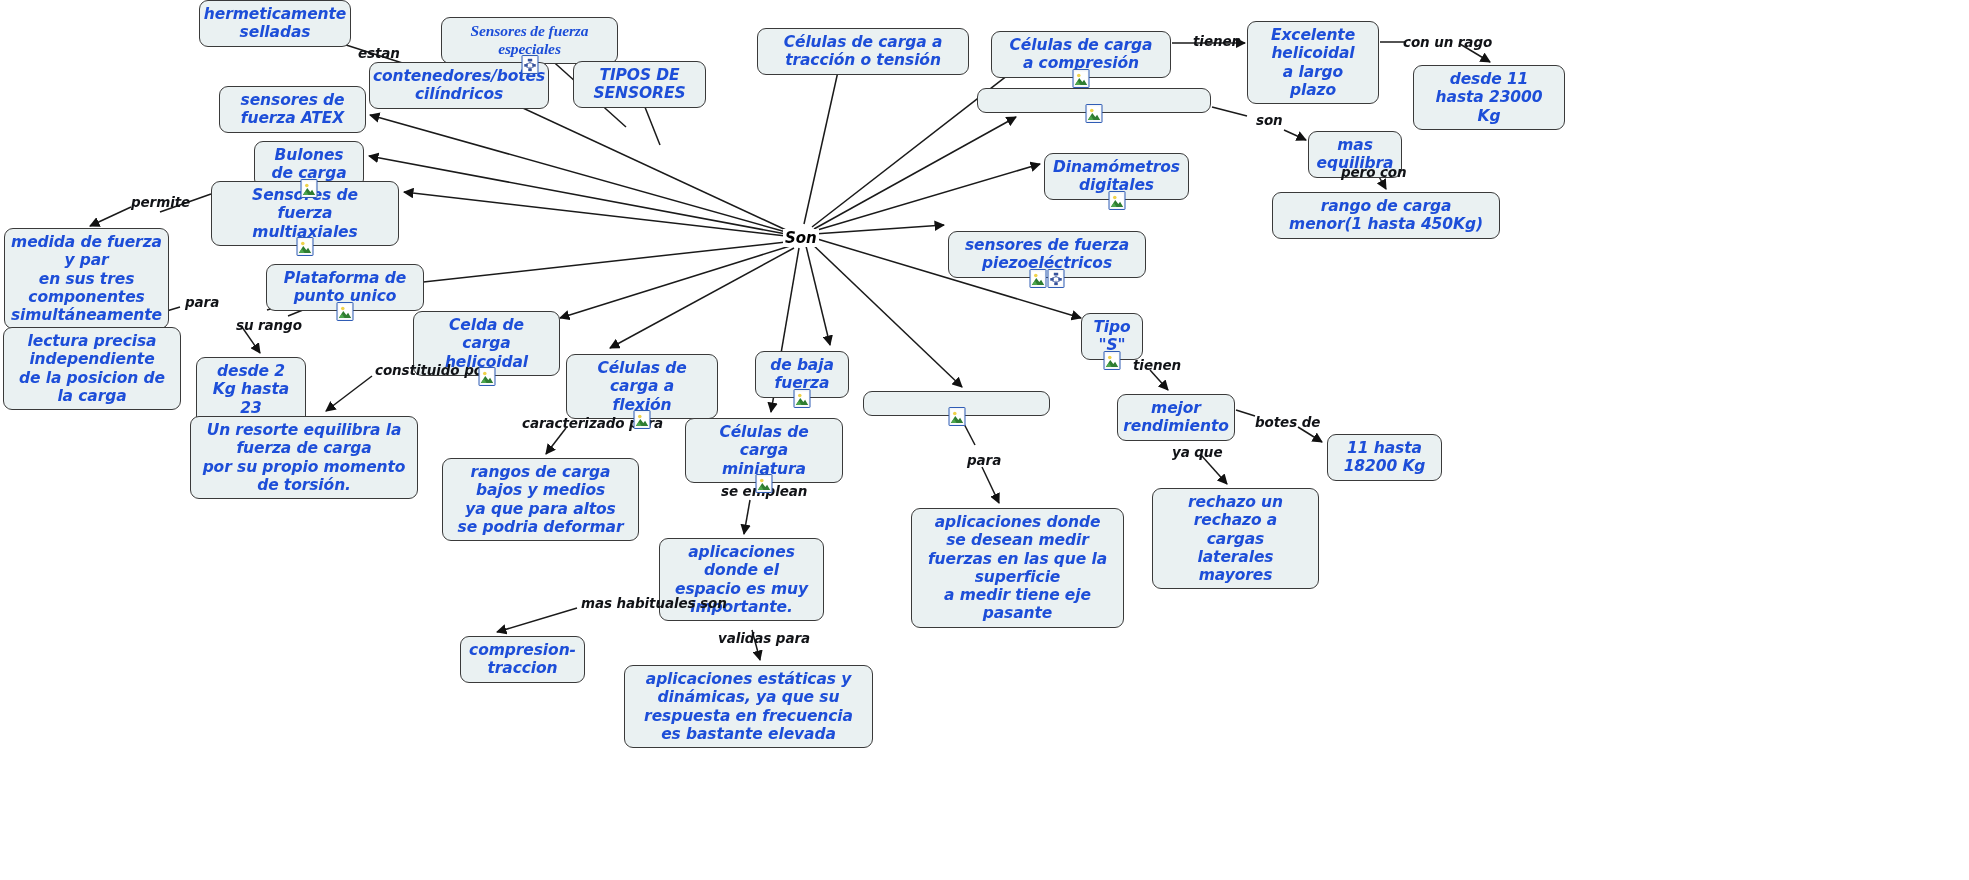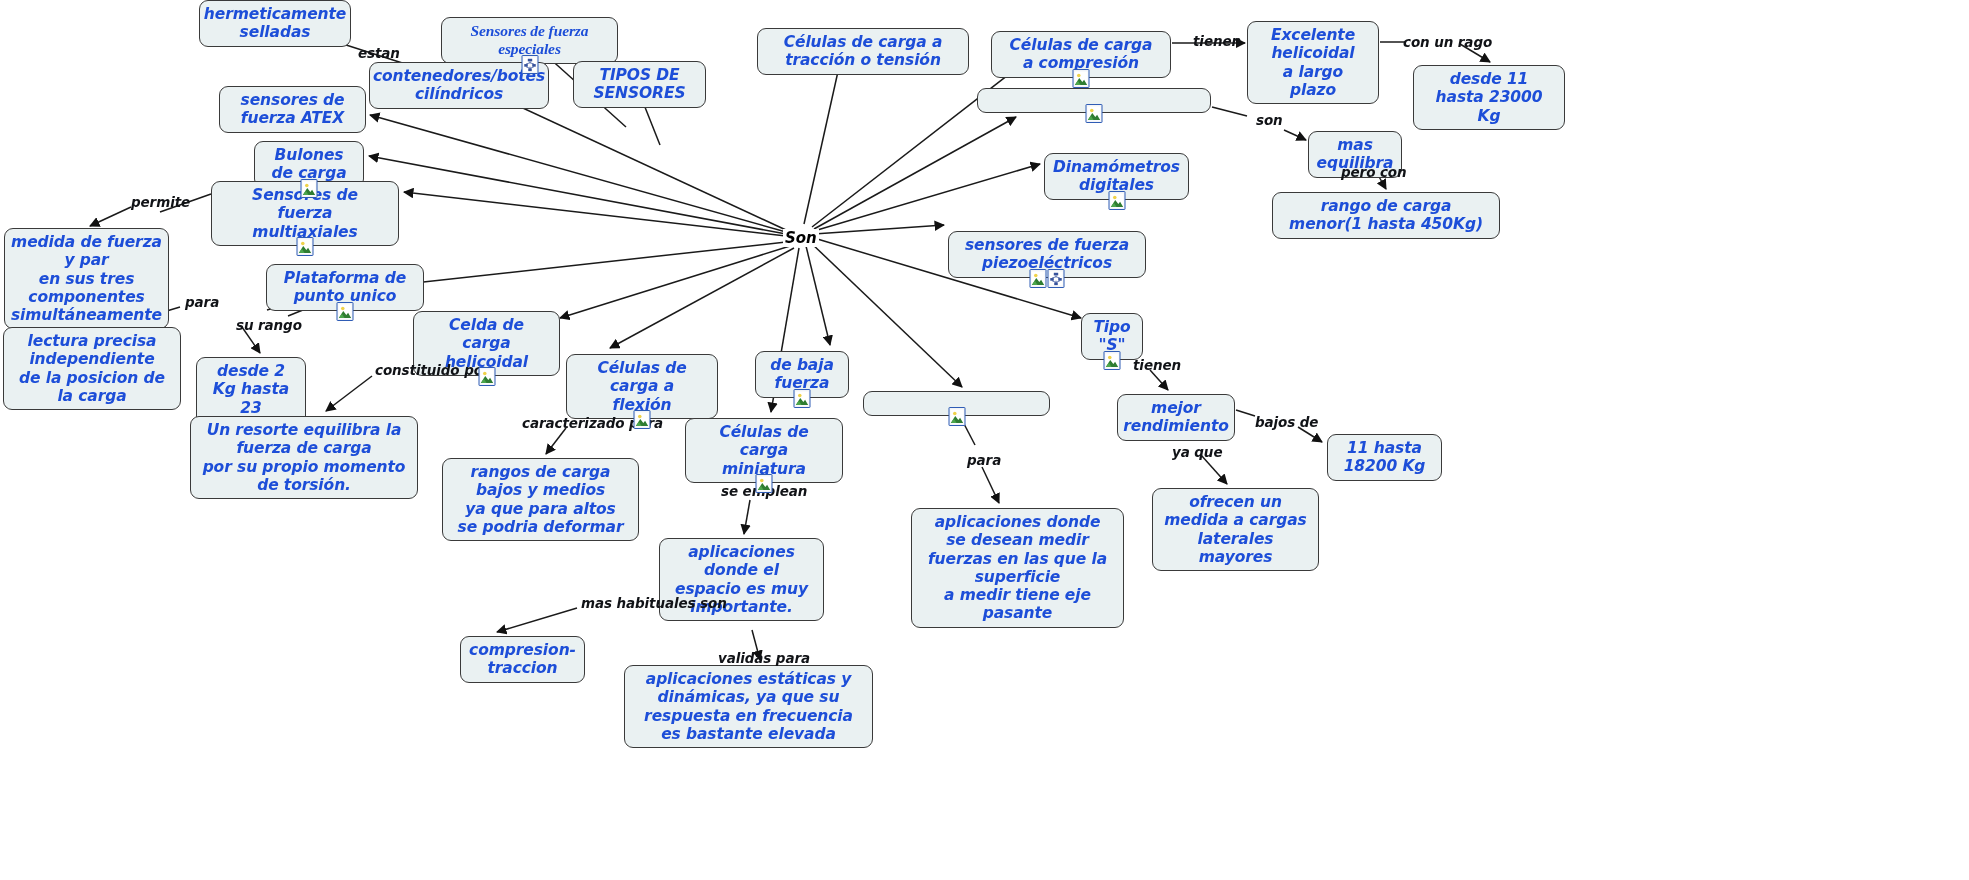--- a/index.html
+++ b/index.html
@@ -268,37 +268,37 @@
               <path d="M8.5 6 L8.5 8 M4 9 L8.5 7.5 M13 9 L8.5 7.5 M8.5 12 L8.5 14 M4 12 L8.5 14 M13 12 L8.5 14" stroke="#36529c" stroke-width="0.9" fill="none"></path>
             </svg></span></div></div>
       <div class="node" style="left: 1081px; top: 313px; width: 62px; min-height: 25px;"><span>Tipo "S"</span><div class="badges"><span class="badge"><svg viewBox="0 0 17 19">
               <rect x="1" y="1.5" width="15" height="16" fill="#ffffff"></rect>
               <circle cx="6" cy="6" r="2" fill="#f0d24a"></circle>
               <path d="M1.5 17 L6.5 9 L10 13.5 L12 11 L15.5 17 Z" fill="#2f7d32"></path>
               <path d="M1.5 17 L5 12 L8 17 Z" fill="#4ca64c"></path>
             </svg></span></div></div>
       <div class="node" style="left: 1117px; top: 394px; width: 118px; min-height: 25px;"><span>mejor rendimiento</span></div>
       <div class="node" style="left: 1327px; top: 434px; width: 115px; min-height: 25px;"><span>11 hasta 18200 Kg</span></div>
-      <div class="node" style="left: 1152px; top: 488px; width: 167px; min-height: 41px;"><span>ofrecen un medida a cargas
+      <div class="node" style="left: 1152px; top: 488px; width: 167px; min-height: 41px;"><span>rechazo un rechazo a cargas
 laterales mayores</span></div>
     </div>
   <div id="labels-layer">
       <div class="elabel" style="left: 131px; top: 194px;">permite</div>
       <div class="elabel" style="left: 185px; top: 294px;">para</div>
       <div class="elabel" style="left: 236px; top: 317px;">su rango</div>
       <div class="elabel" style="left: 375px; top: 362px;">constituido por</div>
       <div class="elabel" style="left: 522px; top: 415px;">caracterizado para</div>
       <div class="elabel" style="left: 721px; top: 483px;">se emplean</div>
       <div class="elabel" style="left: 581px; top: 595px;">mas habituales son</div>
-      <div class="elabel" style="left: 718px; top: 650px;">validas para</div>
+      <div class="elabel" style="left: 718px; top: 630px;">validas para</div>
       <div class="elabel" style="left: 967px; top: 452px;">para</div>
       <div class="elabel" style="left: 1193px; top: 33px;">tienen</div>
       <div class="elabel" style="left: 1403px; top: 34px;">con un rago</div>
       <div class="elabel" style="left: 1256px; top: 112px;">son</div>
       <div class="elabel" style="left: 1341px; top: 164px;">pero con</div>
       <div class="elabel" style="left: 1133px; top: 357px;">tienen</div>
-      <div class="elabel" style="left: 1255px; top: 414px;">bajos de</div>
+      <div class="elabel" style="left: 1255px; top: 414px;">botes de</div>
       <div class="elabel" style="left: 1172px; top: 444px;">ya que</div>
       <div class="elabel" style="left: 358px; top: 45px;">estan</div>
     </div>
 
   <div class="center-label" id="root-node" style="left:783px; top:229px;">Son</div>
 </div>
 
 </body></html>

